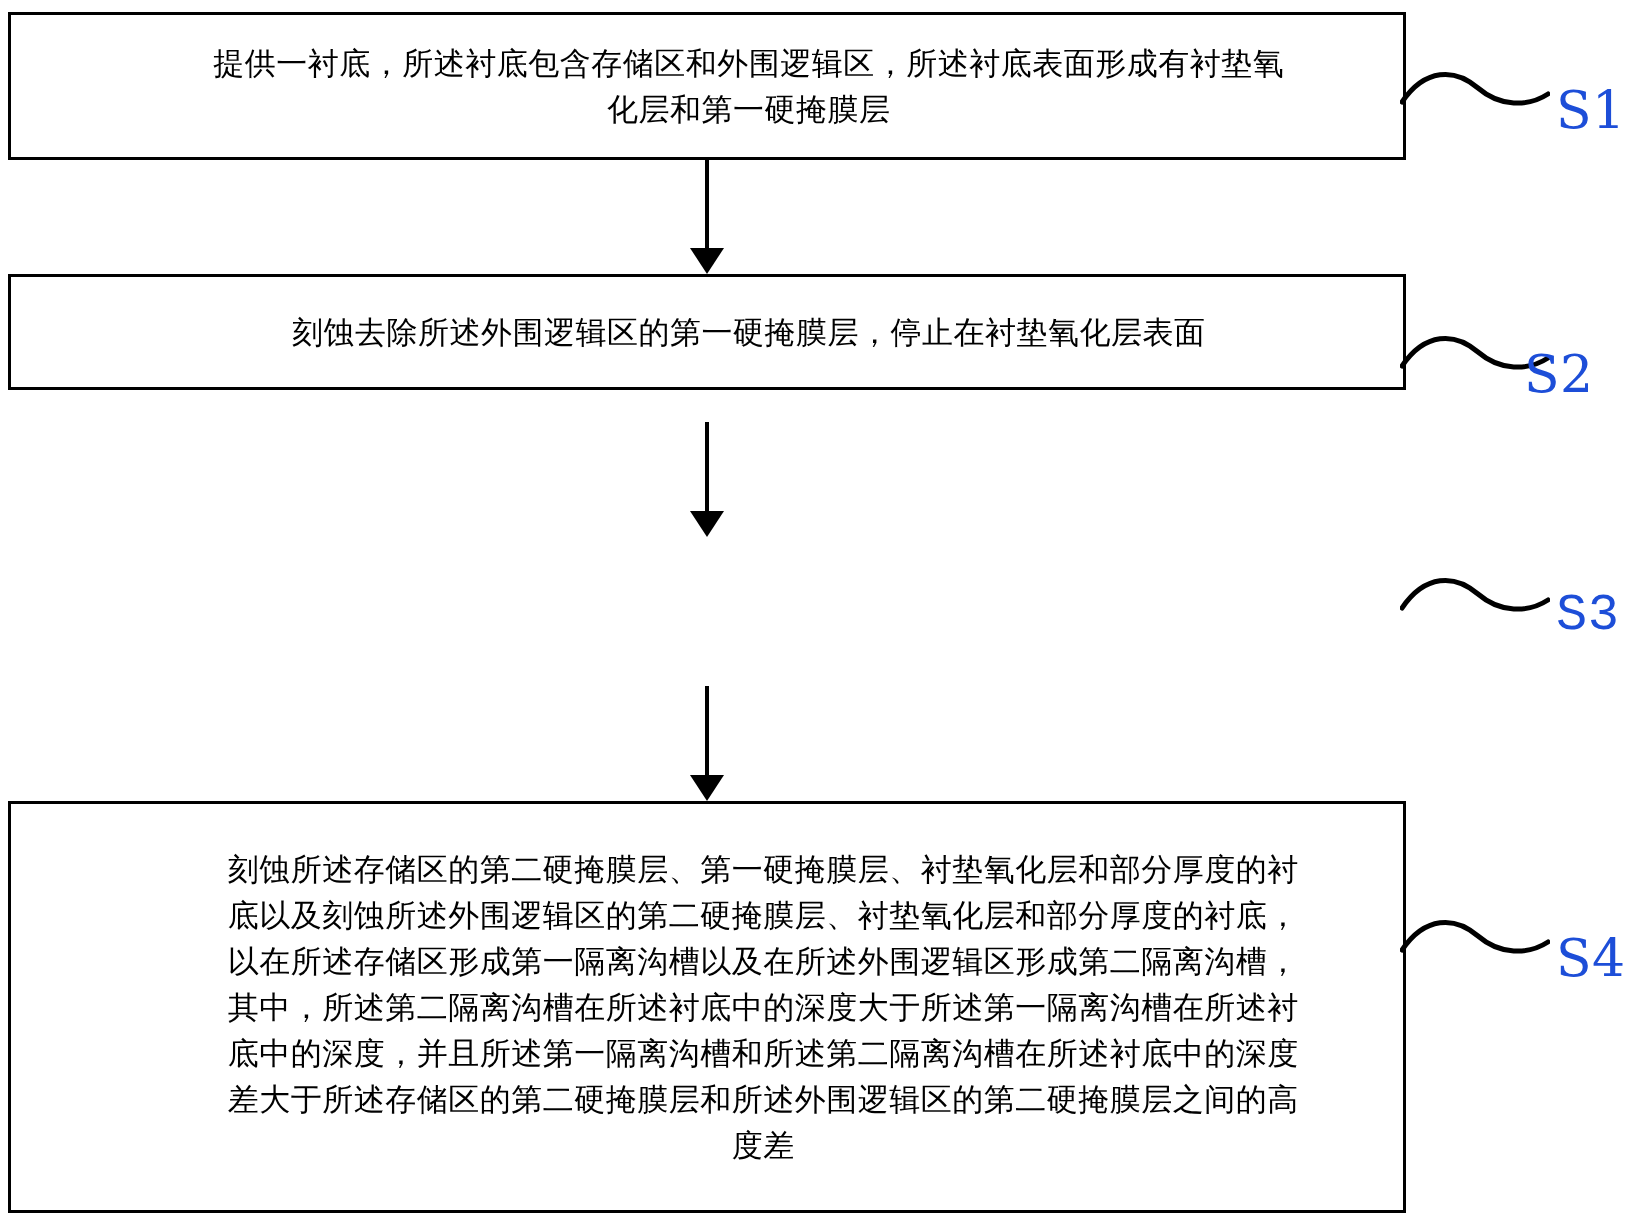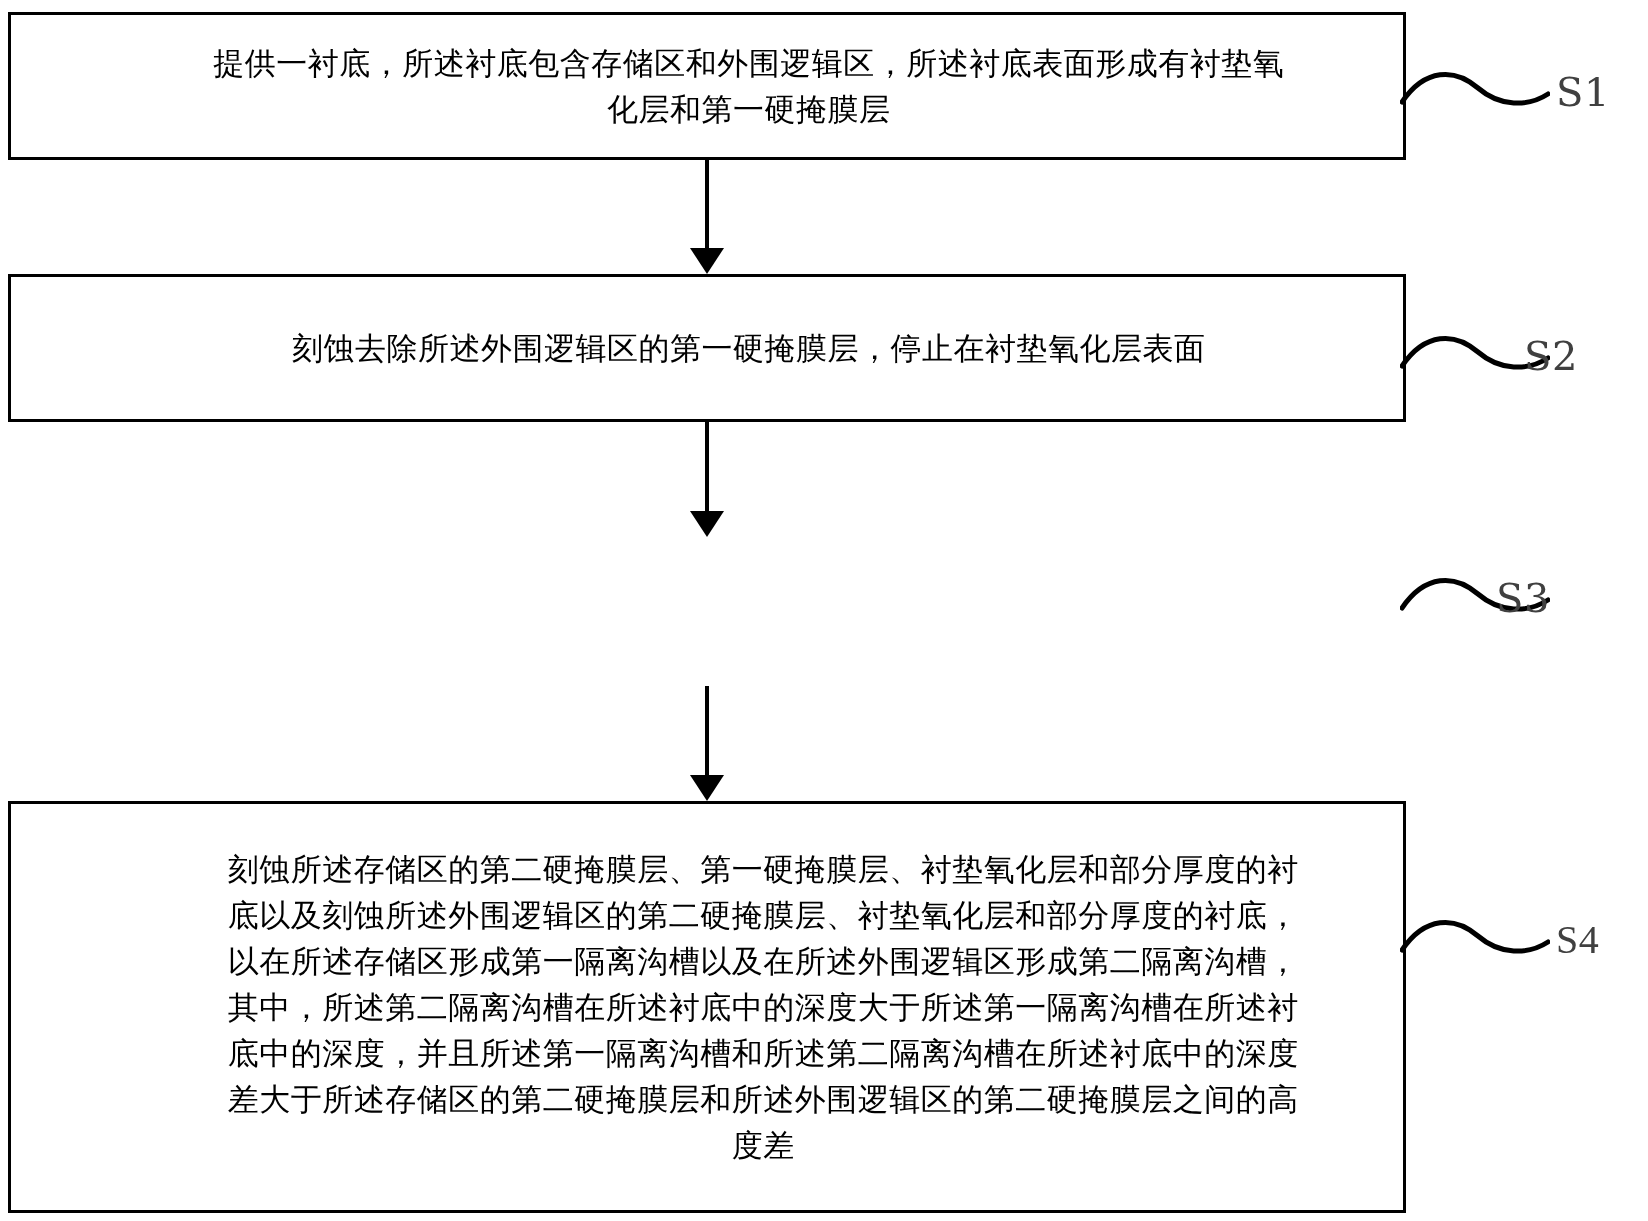--- a/index.html
+++ b/index.html
@@ -33,24 +33,25 @@
     color: #000000;
     text-align: center;
     width: 94%;
     letter-spacing: 0.5px;
     white-space: pre-line;
     word-break: break-all;
   }
   .step-label {
     position: absolute;
     font-family: "DejaVu Serif", "Liberation Serif", serif;
-    font-size: 40px;
-    color: #404040;
+    font-size: 52px;
+    color: #1d4ed8;
     letter-spacing: 0.5px;
     line-height: 1;
+    margin-top: 12px;
   }
   .arrow-line {
     position: absolute;
     background: #000000;
     width: 4px;
   }
   .arrow-head {
     position: absolute;
     width: 0;
     height: 0;
@@ -73,49 +74,49 @@
   </div>
 
   <svg class="squiggle" style="left:1400px; top:62px; width:150px; height:50px;" viewBox="0 0 150 50">
     <path d="M 2 40 C 25 6, 55 6, 78 26 C 100 45, 128 45, 148 32" fill="none" stroke="#000000" stroke-width="5" stroke-linecap="round"></path>
   </svg>
   <div class="step-label" style="left:1556px; top:72px;">S1</div>
 
   <div class="arrow-line" style="left:705px; top:160px; height:92px;"></div>
   <div class="arrow-head" style="left:690px; top:248px;"></div>
 
-  <div class="box" style="left:8px; top:274px; width:1398px; height:148px;">
+  <div class="box" style="left:8px; top:274px; width:1398px; height:116px;">
     <div class="box-text">刻蚀去除所述外围逻辑区的第一硬掩膜层，停止在衬垫氧化层表面</div>
   </div>
 
   <svg class="squiggle" style="left:1400px; top:326px; width:150px; height:50px;" viewBox="0 0 150 50">
     <path d="M 2 40 C 25 6, 55 6, 78 26 C 100 45, 128 45, 148 32" fill="none" stroke="#000000" stroke-width="5" stroke-linecap="round"></path>
   </svg>
   <div class="step-label" style="left:1524px; top:336px;">S2</div>
 
   <div class="arrow-line" style="left:705px; top:422px; height:92px;"></div>
   <div class="arrow-head" style="left:690px; top:511px;"></div>
 
 
   <svg class="squiggle" style="left:1400px; top:568px; width:150px; height:50px;" viewBox="0 0 150 50">
     <path d="M 2 40 C 25 6, 55 6, 78 26 C 100 45, 128 45, 148 32" fill="none" stroke="#000000" stroke-width="5" stroke-linecap="round"></path>
   </svg>
-  <div class="step-label" style="left:1496px; top:578px;">S3</div>
+  <div class="step-label" style="left:1556px; top:578px;font-family:Liberation Mono, monospace;">S3</div>
 
   <div class="arrow-line" style="left:705px; top:686px; height:92px;"></div>
   <div class="arrow-head" style="left:690px; top:775px;"></div>
 
   <div class="box" style="left:8px; top:801px; width:1398px; height:412px;padding-left:31px;">
     <div class="box-text">刻蚀所述存储区的第二硬掩膜层、第一硬掩膜层、衬垫氧化层和部分厚度的衬
 底以及刻蚀所述外围逻辑区的第二硬掩膜层、衬垫氧化层和部分厚度的衬底，
 以在所述存储区形成第一隔离沟槽以及在所述外围逻辑区形成第二隔离沟槽，
 其中，所述第二隔离沟槽在所述衬底中的深度大于所述第一隔离沟槽在所述衬
 底中的深度，并且所述第一隔离沟槽和所述第二隔离沟槽在所述衬底中的深度
 差大于所述存储区的第二硬掩膜层和所述外围逻辑区的第二硬掩膜层之间的高
 度差</div>
   </div>
 
   <svg class="squiggle" style="left:1400px; top:910px; width:150px; height:50px;" viewBox="0 0 150 50">
     <path d="M 2 40 C 25 6, 55 6, 78 26 C 100 45, 128 45, 148 32" fill="none" stroke="#000000" stroke-width="5" stroke-linecap="round"></path>
   </svg>
-  <div class="step-label" style="left:1556px; top:920px;font-family:Liberation Serif, serif;">S4</div>
+  <div class="step-label" style="left:1556px; top:920px;">S4</div>
 
 </div>
 
 </body></html>

